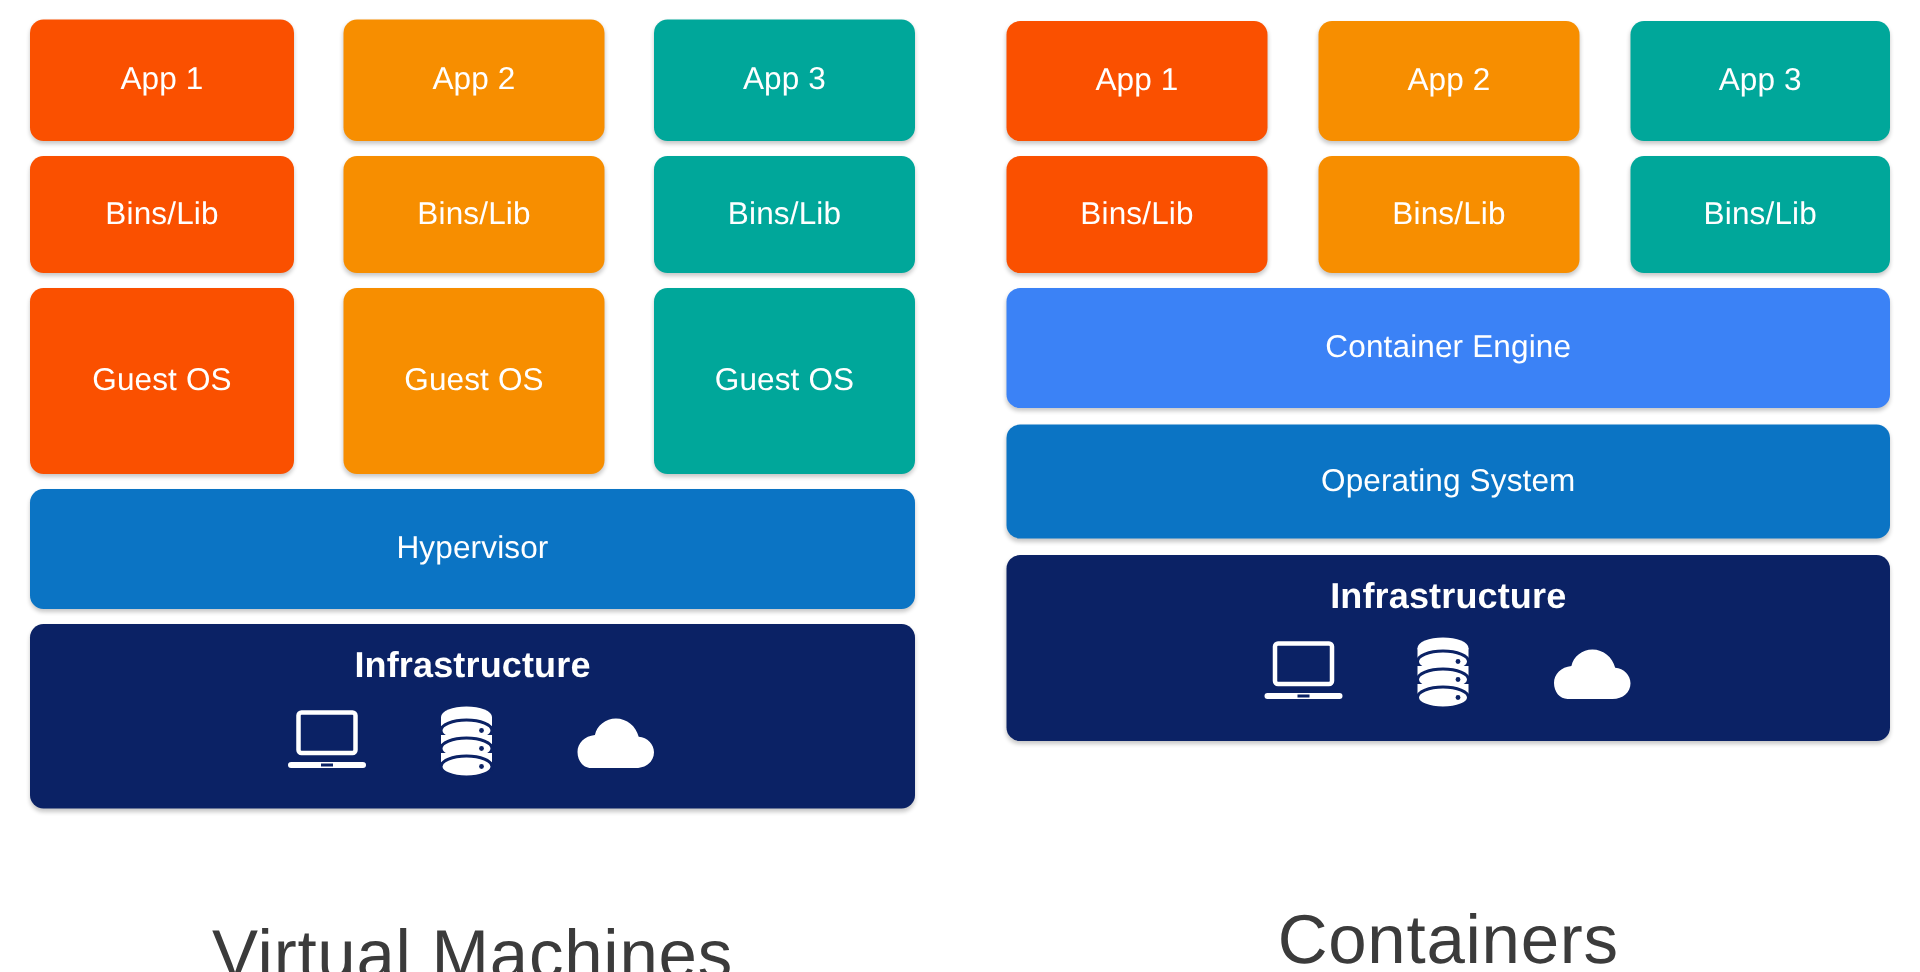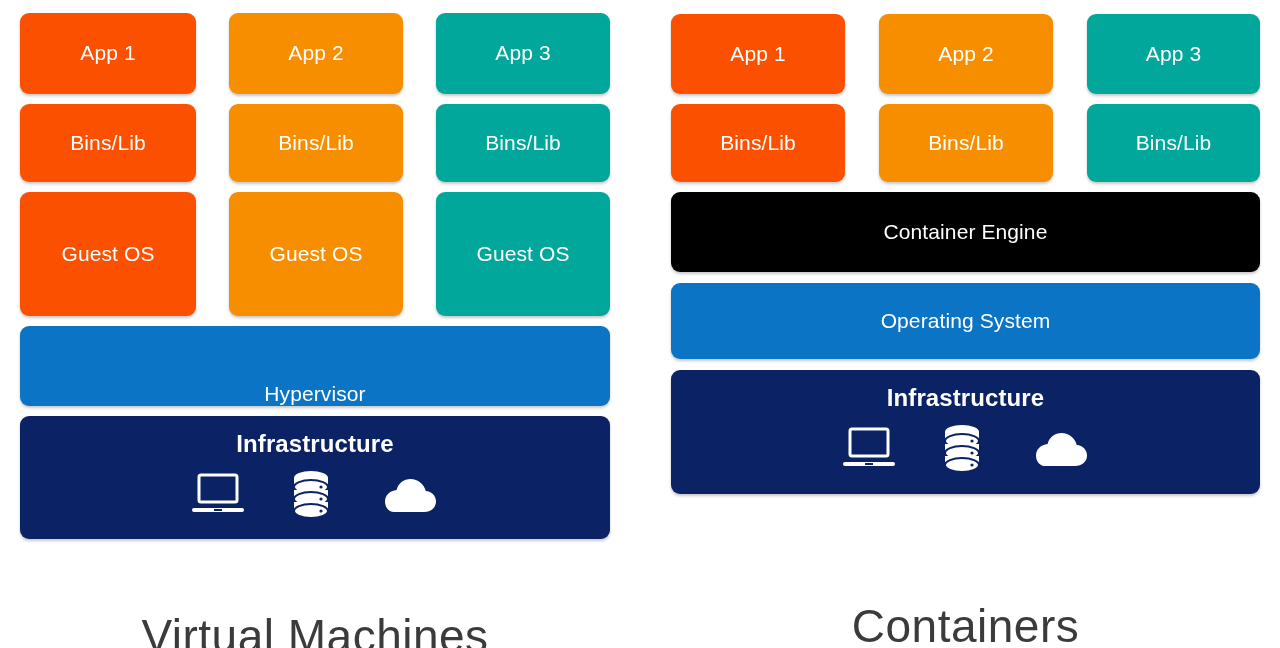--- a/index.html
+++ b/index.html
@@ -101,21 +101,21 @@
   <div class="block" style="left:20px; top:192px; width:176px; height:124px; background:#FA5000;">
     <span>Guest OS</span>
   </div>
   <div class="block" style="left:229px; top:192px; width:174px; height:124px; background:#F78E00;">
     <span>Guest OS</span>
   </div>
   <div class="block" style="left:436px; top:192px; width:174px; height:124px; background:#00A79A;">
     <span>Guest OS</span>
   </div>
 
-  <div class="block wide" style="left:20px; top:326px; width:590px; height:80px; background:#0B74C4;align-items:flex-end;">
+  <div class="block wide" style="left:20px; top:326px; width:590px; height:80px; background:#0B74C4;">
     <span>Hypervisor</span>
   </div>
 
   <div class="block wide infra" style="left:20px; top:416px; width:590px; height:123px; background:#0B2265;">
     <span class="infra-label">Infrastructure</span>
     <div class="infra-icons">
       <span>
         <svg width="54" height="46" viewBox="0 0 54 46" aria-hidden="true">
           <rect x="8" y="3" width="38" height="27" rx="2" ry="2" fill="none" stroke="#ffffff" stroke-width="3"></rect>
           <rect x="1" y="36" width="52" height="4" rx="2" ry="2" fill="#ffffff"></rect>
@@ -161,21 +161,21 @@
   <div class="block" style="left:671px; top:104px; width:174px; height:78px; background:#FA5000;">
     <span>Bins/Lib</span>
   </div>
   <div class="block" style="left:879px; top:104px; width:174px; height:78px; background:#F78E00;">
     <span>Bins/Lib</span>
   </div>
   <div class="block" style="left:1087px; top:104px; width:173px; height:78px; background:#00A79A;">
     <span>Bins/Lib</span>
   </div>
 
-  <div class="block wide" style="left:671px; top:192px; width:589px; height:80px; background:#000000;">
+  <div class="block wide" style="left:671px; top:192px; width:589px; height:80px; background:#3b82f6;">
     <span>Container Engine</span>
   </div>
 
   <div class="block wide" style="left:671px; top:283px; width:589px; height:76px; background:#0B74C4;">
     <span>Operating System</span>
   </div>
 
   <div class="block wide infra" style="left:671px; top:370px; width:589px; height:124px; background:#0B2265;">
     <span class="infra-label">Infrastructure</span>
     <div class="infra-icons">

